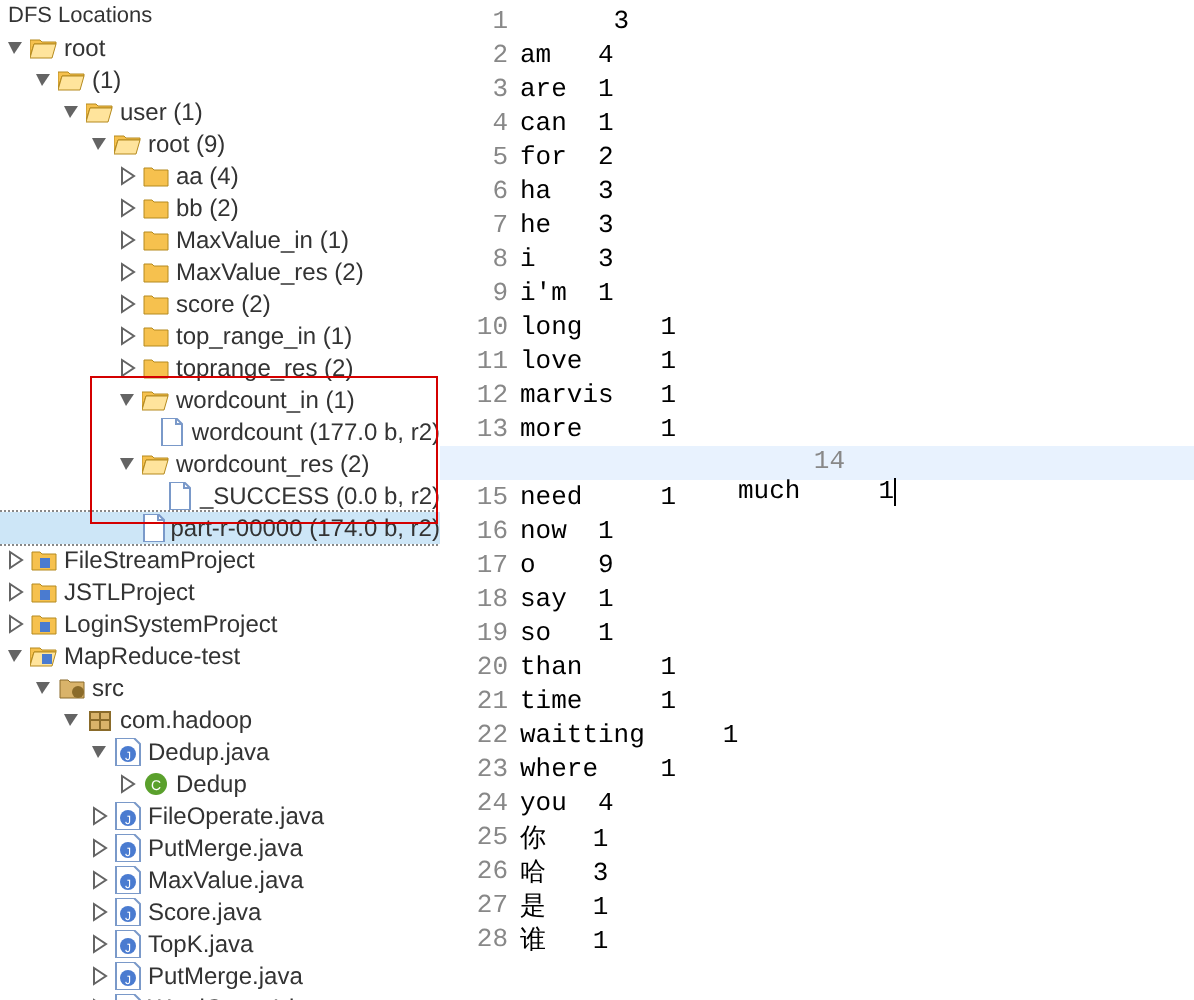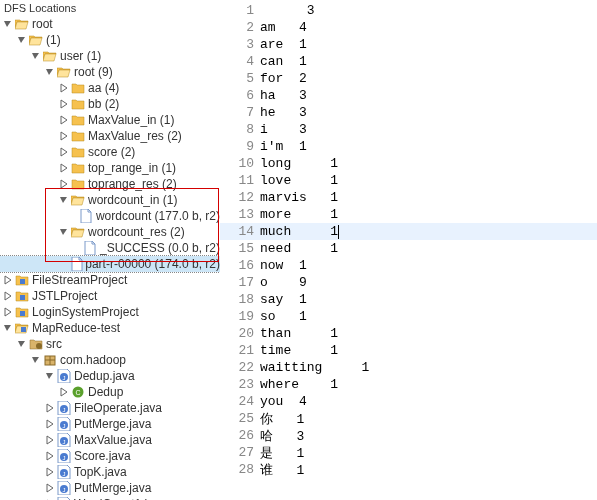--- a/index.html
+++ b/index.html
@@ -94,20 +94,21 @@
     color: #888;
     padding-right: 6px;
     user-select: none;
   }
   .content {
     white-space: pre;
     color: #000;
   }
   .hl {
     background: #e8f2fe;
+    flex-direction: column;
   }
   .caret {
     display:inline-block;
     width:0;
     border-left:1px solid #000;
     height:14px;
     vertical-align:middle;
   }
 </style>
 </head>

